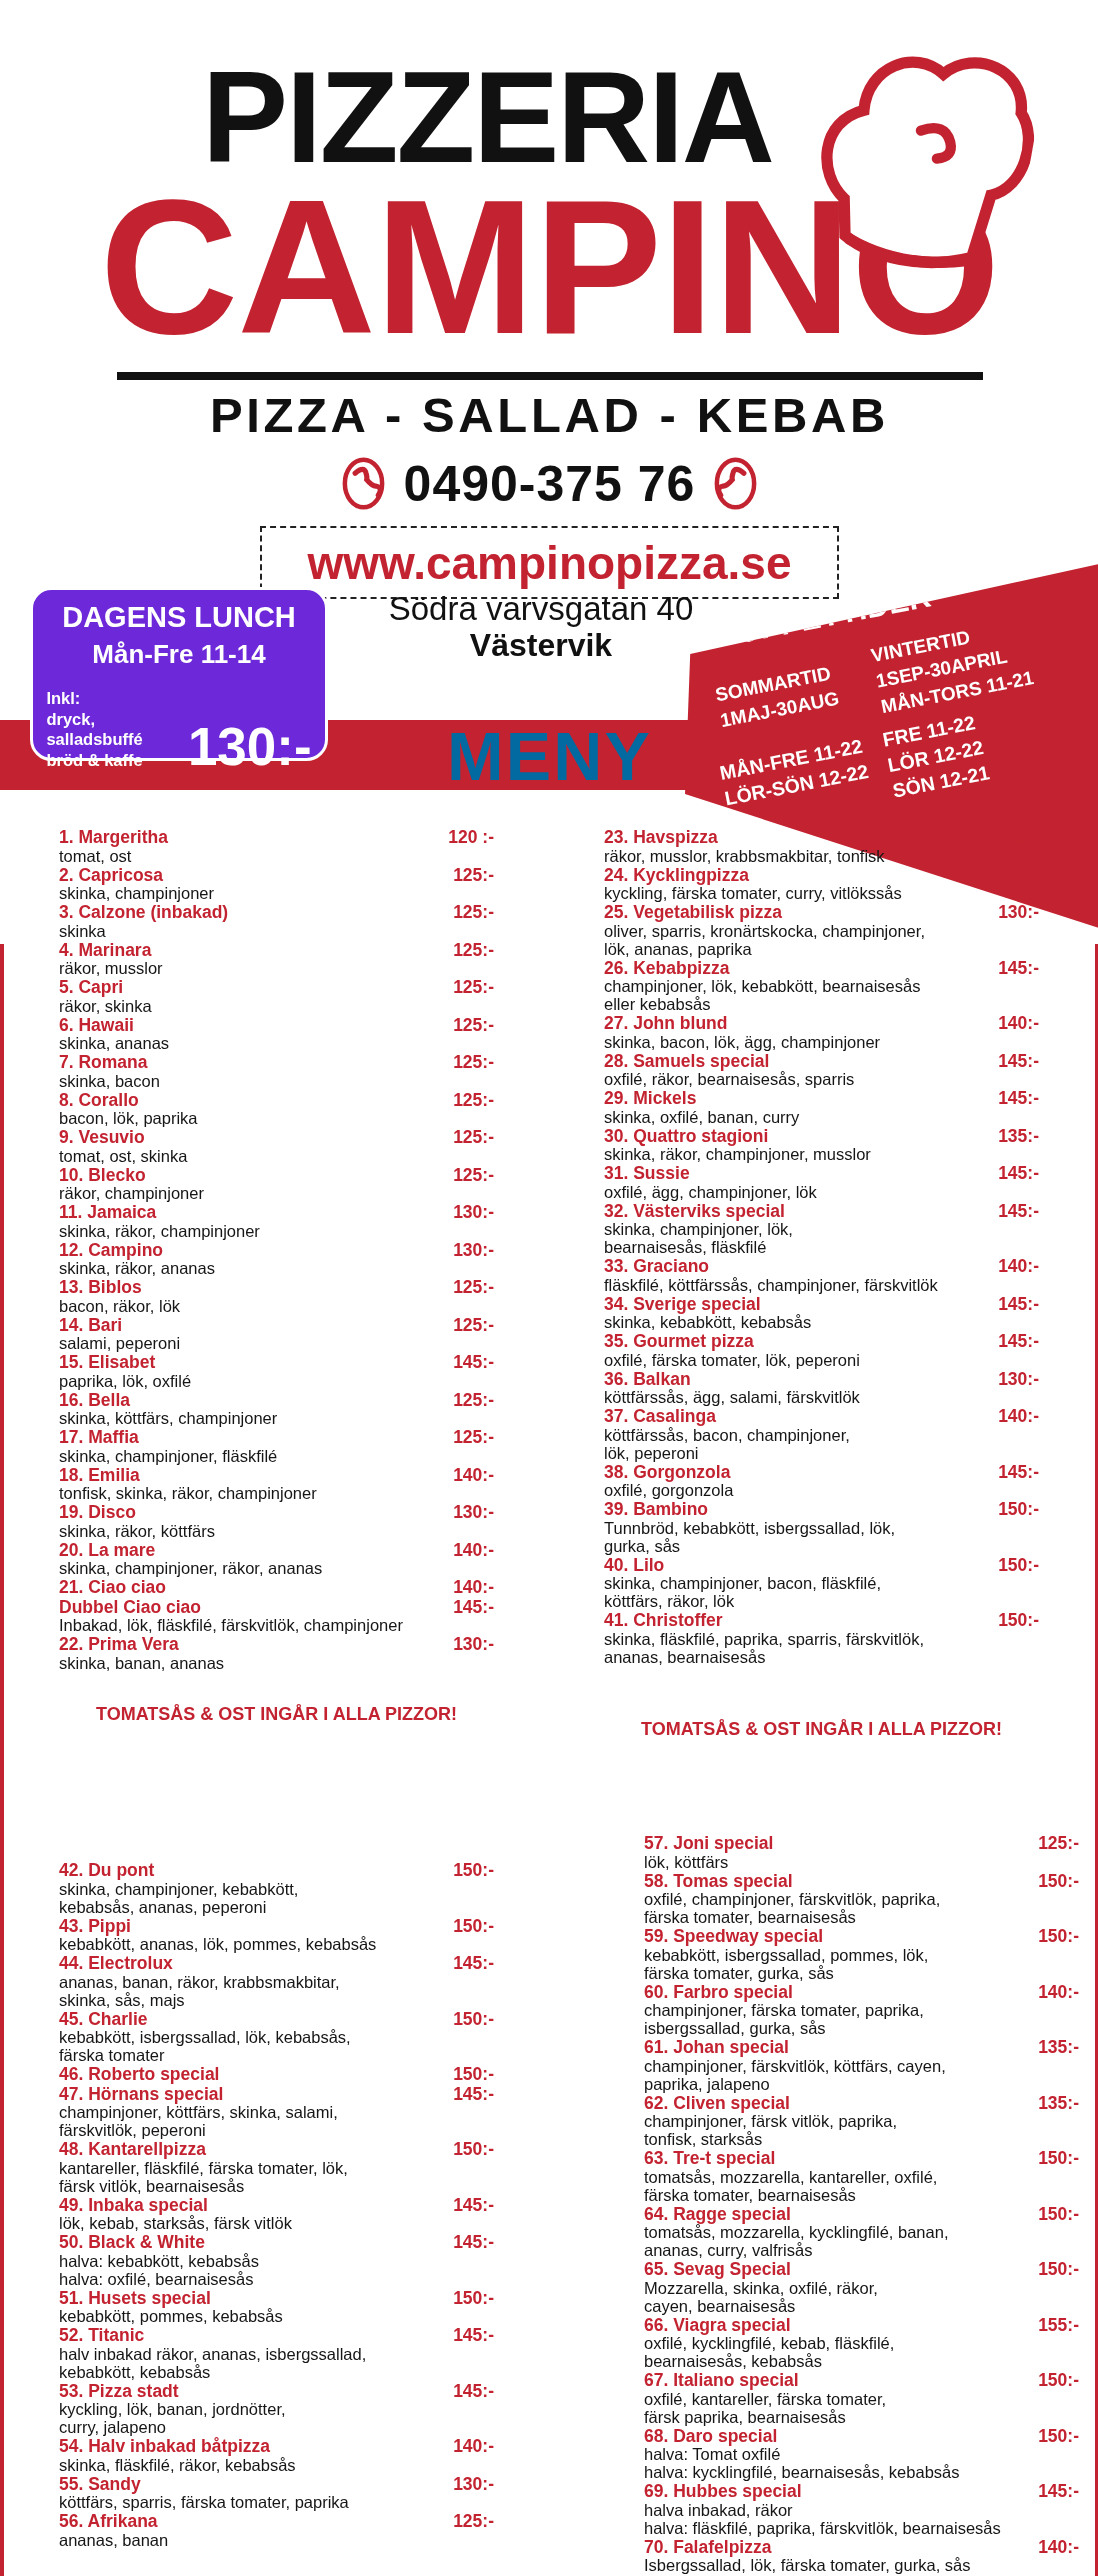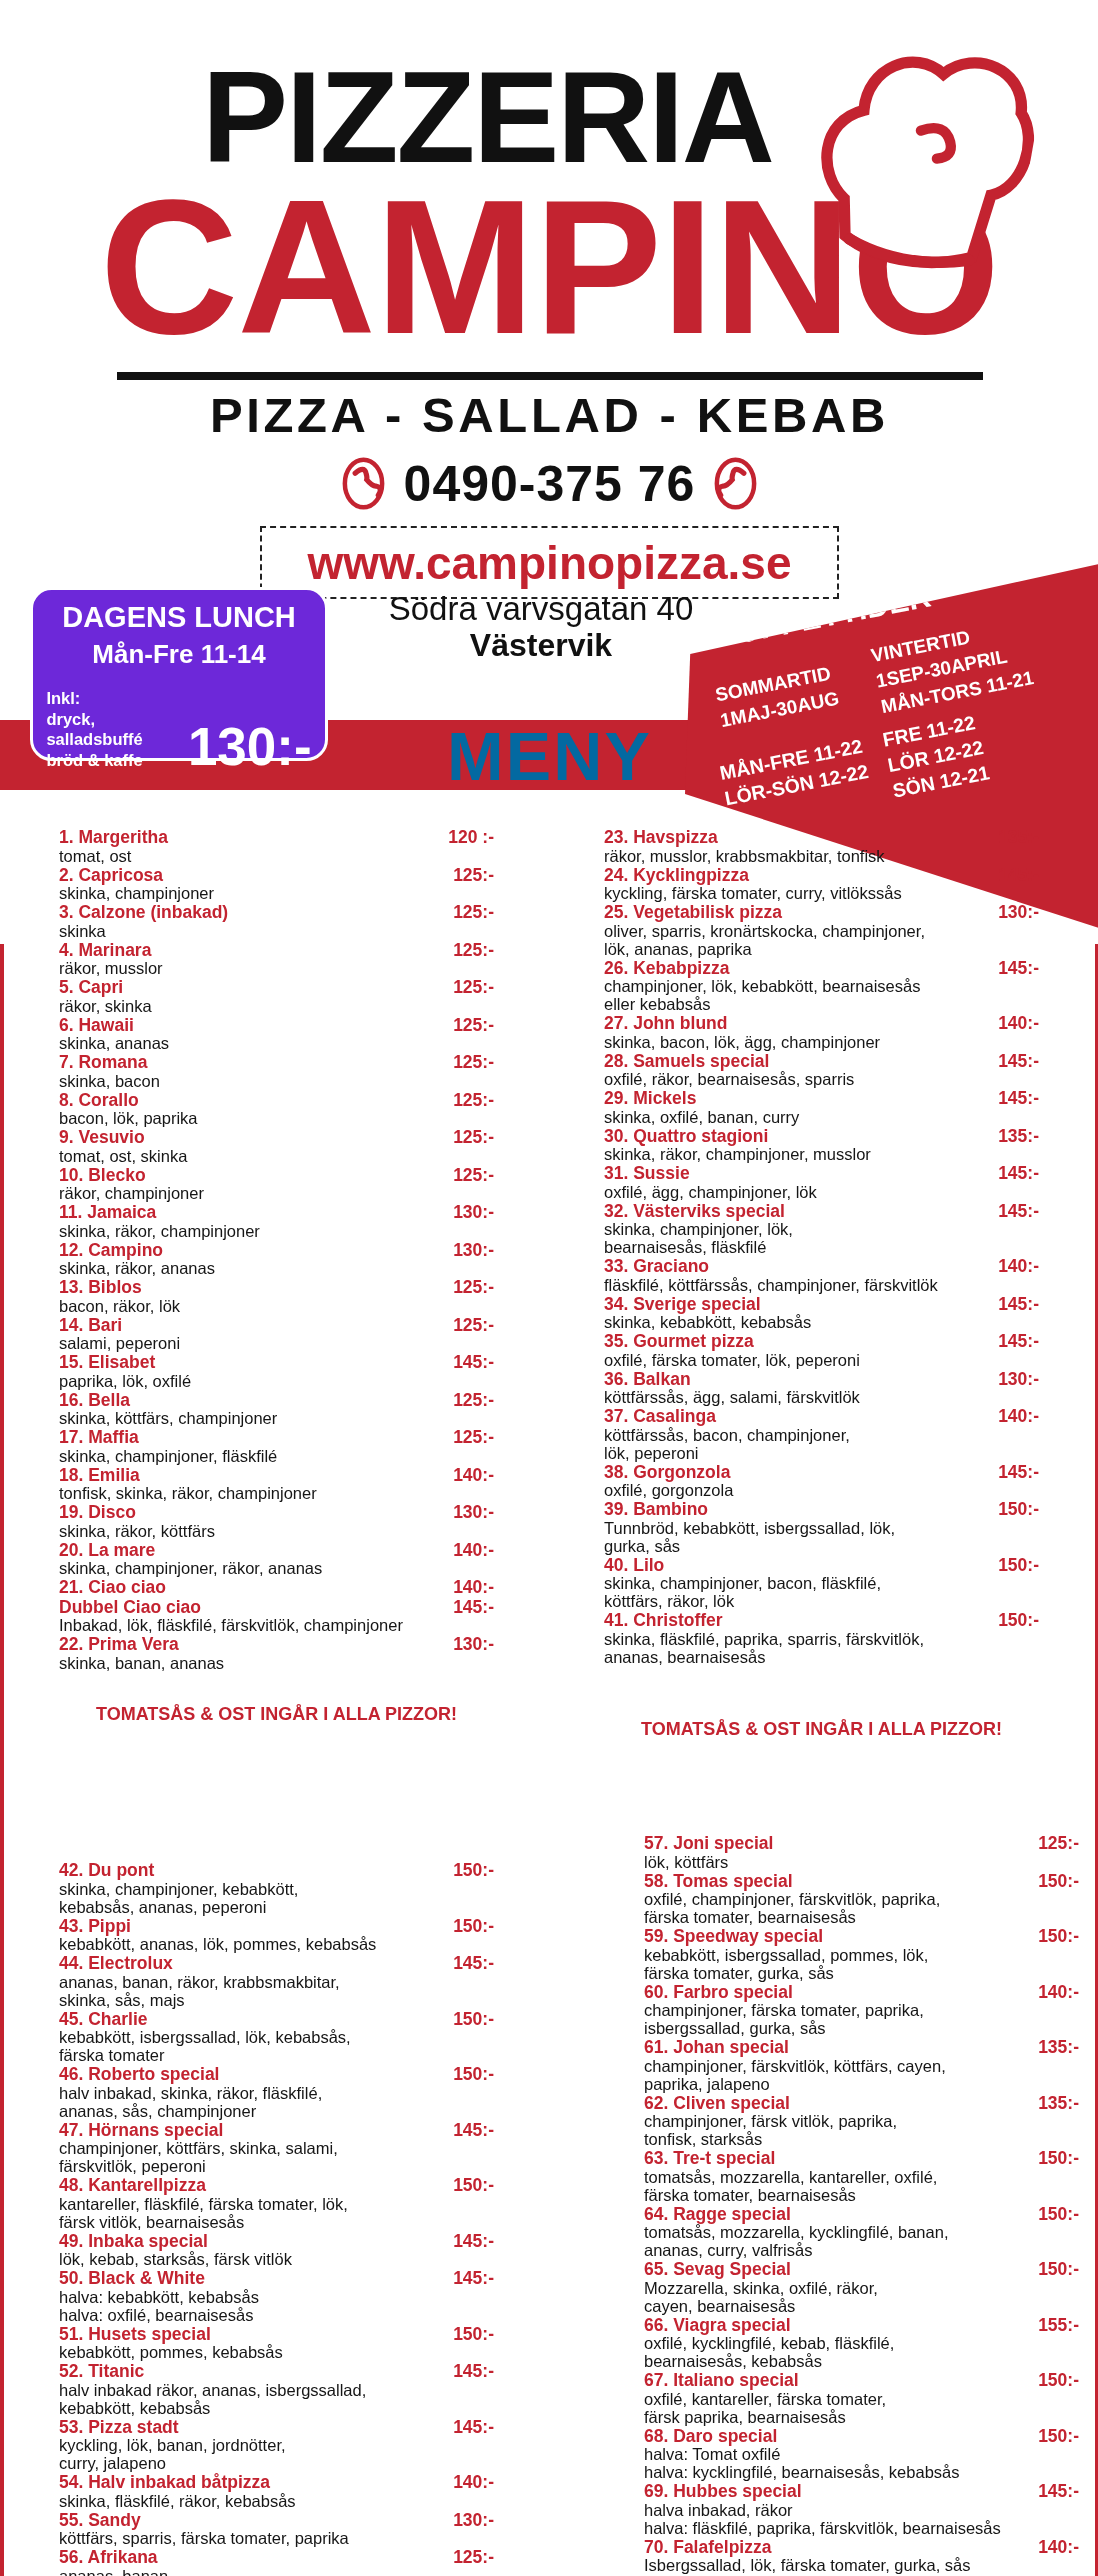--- a/index.html
+++ b/index.html
@@ -447,21 +447,20 @@
         <span class="item-name">45. Charlie</span>
         <span class="item-price">150:-</span>
       </div>
       <div class="item-desc">kebabkött, isbergssallad, lök, kebabsås,<br>färska tomater</div>
     </div>
     <div class="item">
       <div class="item-head">
         <span class="item-name">46. Roberto special</span>
         <span class="item-price">150:-</span>
       </div>
-      <div class="item-desc">halv inbakad, skinka, räkor, fläskfilé,<br>ananas, sås, champinjoner</div>
     </div>
     <div class="item">
       <div class="item-head">
         <span class="item-name">47. Hörnans special</span>
         <span class="item-price">145:-</span>
       </div>
       <div class="item-desc">champinjoner, köttfärs, skinka, salami,<br>färskvitlök, peperoni</div>
     </div>
     <div class="item">
       <div class="item-head">

